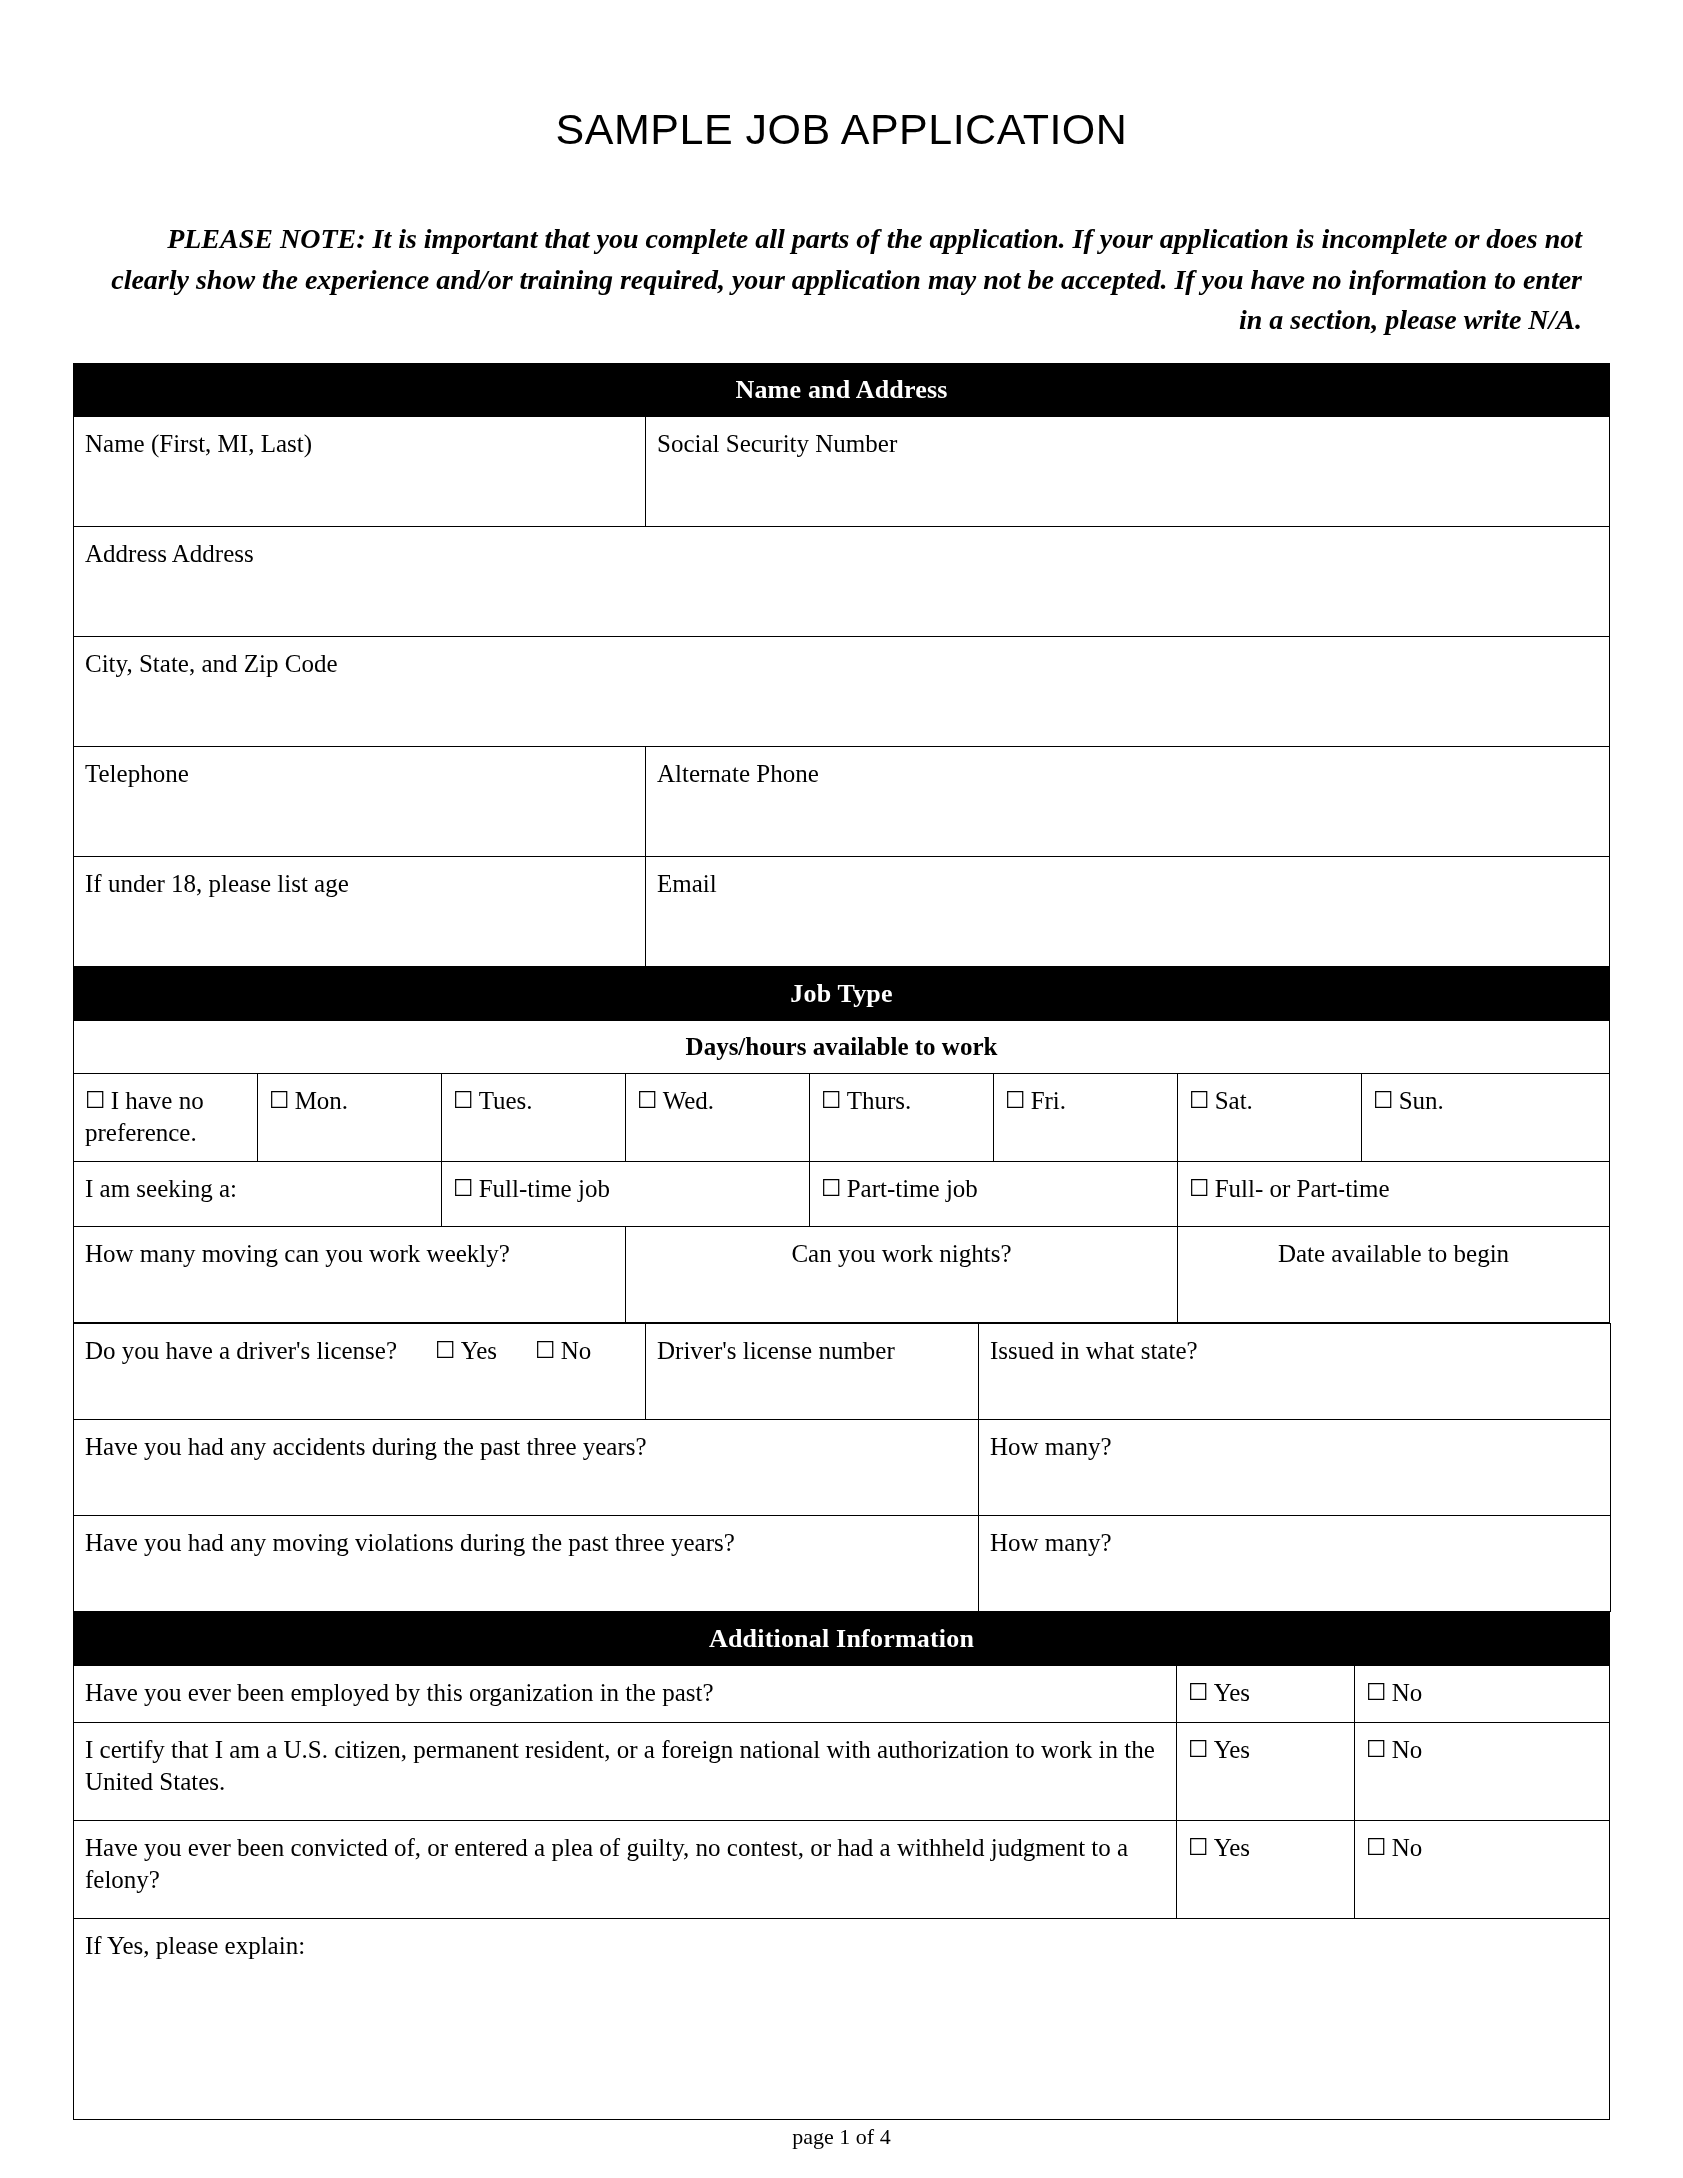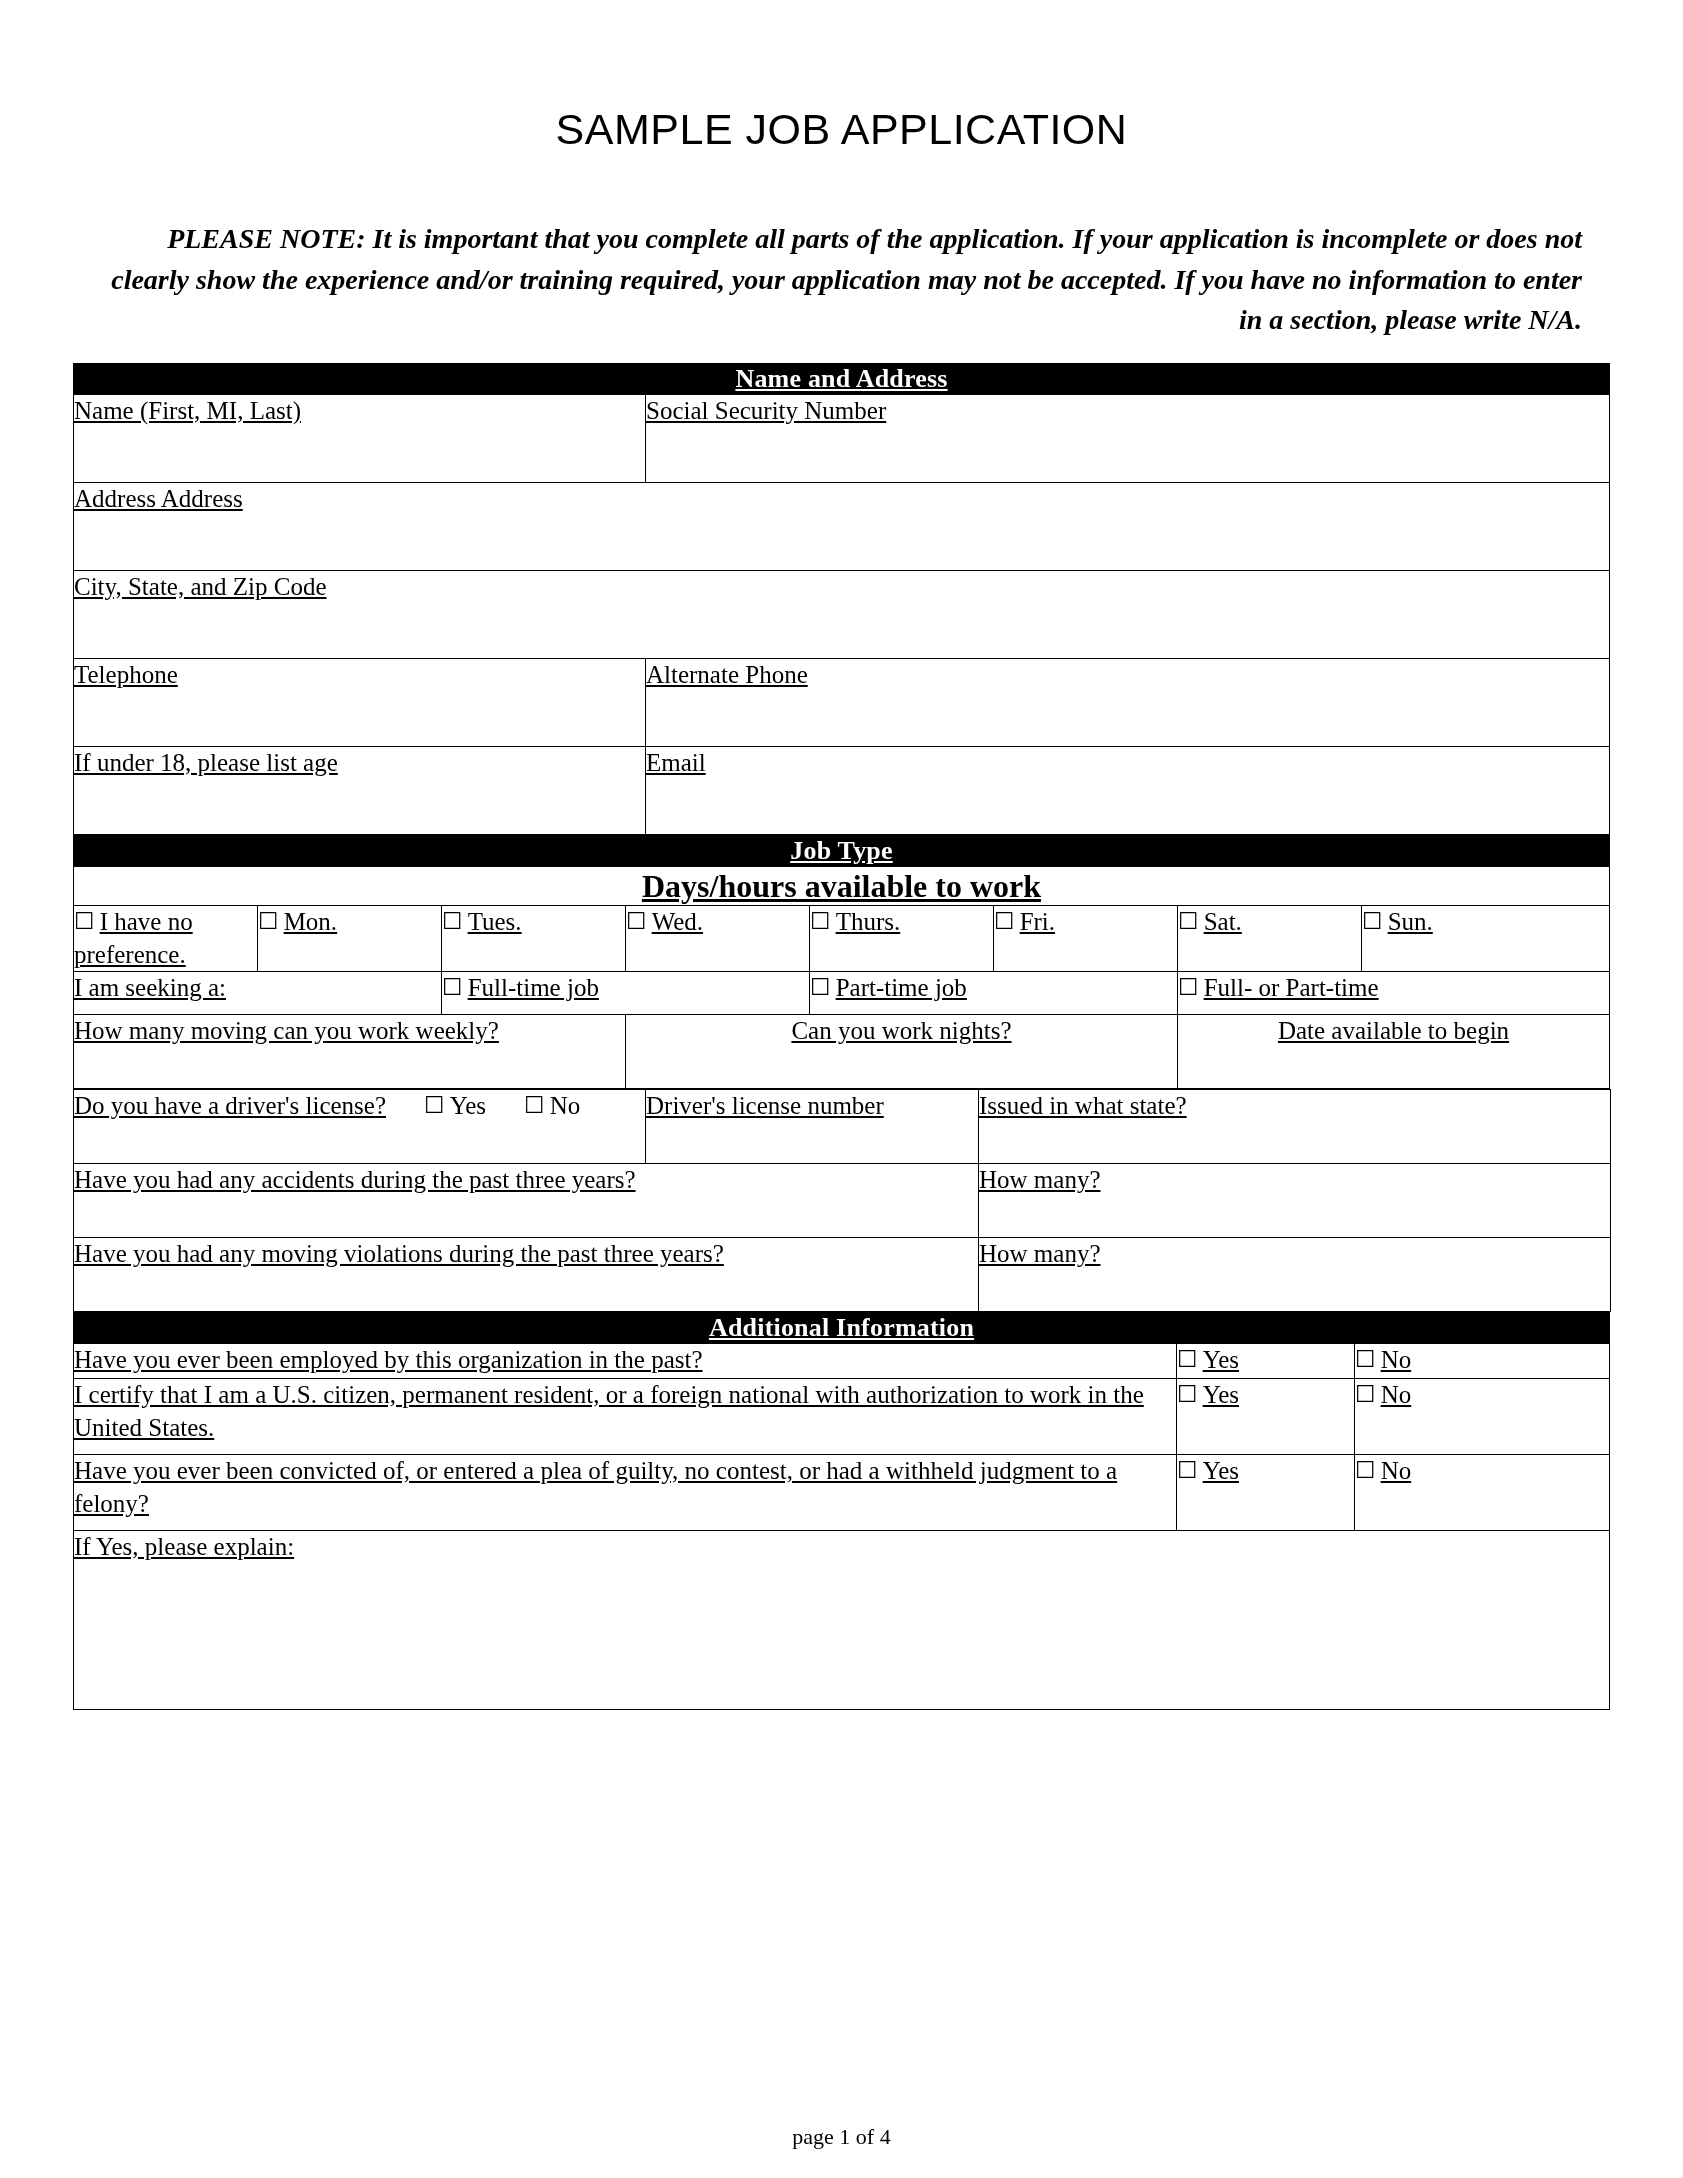--- a/index.html
+++ b/index.html
@@ -40,23 +40,22 @@
   }
 
   table.form {
     width: 1537px;
     margin: 22px 0 0 0;
     border-collapse: collapse;
     table-layout: fixed;
   }
   table.form td, table.form th {
     border: 1.5px solid #000;
-    padding: 0;
+    padding: 11px;
     vertical-align: top;
-    text-decoration: underline;
   }
   .band {
     background: #000000;
     color: #ffffff;
     text-align: center;
     font-size: 26px;
     font-weight: bold;
     padding: 7px 0 9px 0;
     border: 1.5px solid #000;
     letter-spacing: 0.2px;
@@ -67,21 +66,21 @@
     line-height: 1.3;
   }
   .cell-center {
     padding: 9px 10px 0 10px;
     font-size: 25px;
     text-align: center;
     line-height: 1.3;
   }
   .subhead {
     text-align: center;
-    font-size: 32px;
+    font-size: 25px;
     font-weight: bold;
     padding: 7px 0 7px 0;
     line-height: 1.2;
     margin-top: 44px;
   }
   .h-tall { height: 87px; }
   .h-med { height: 61px; }
   .h-row { height: 73px; }
   .h-explain { height: 178px; }
   .chk {

